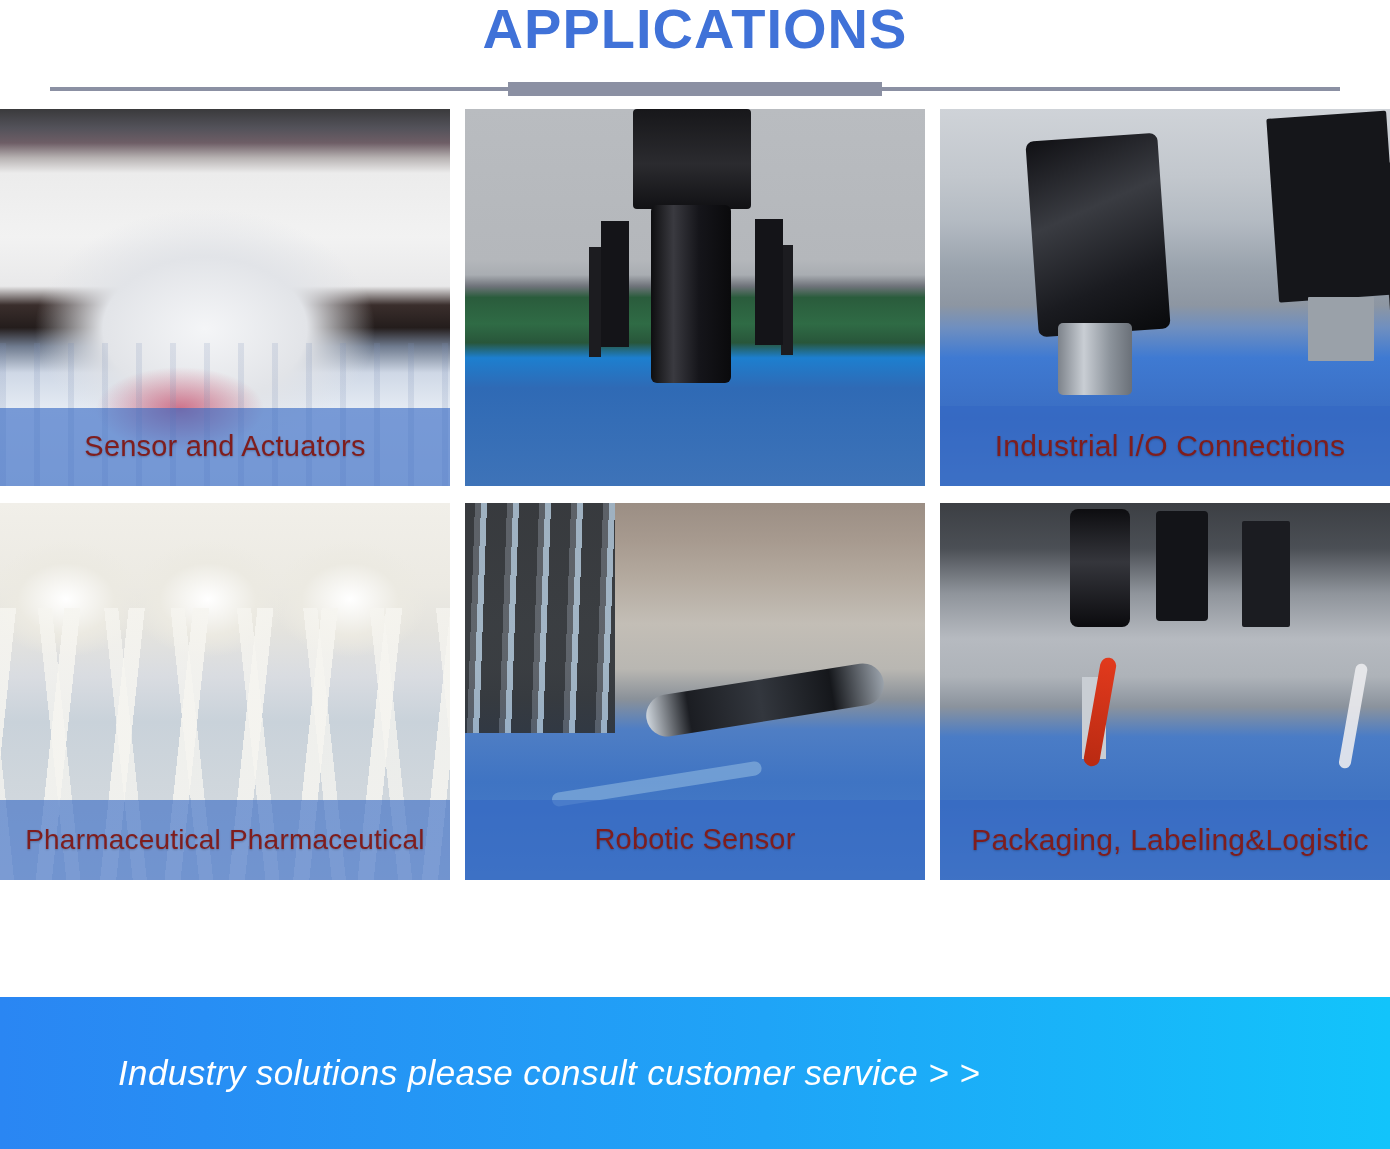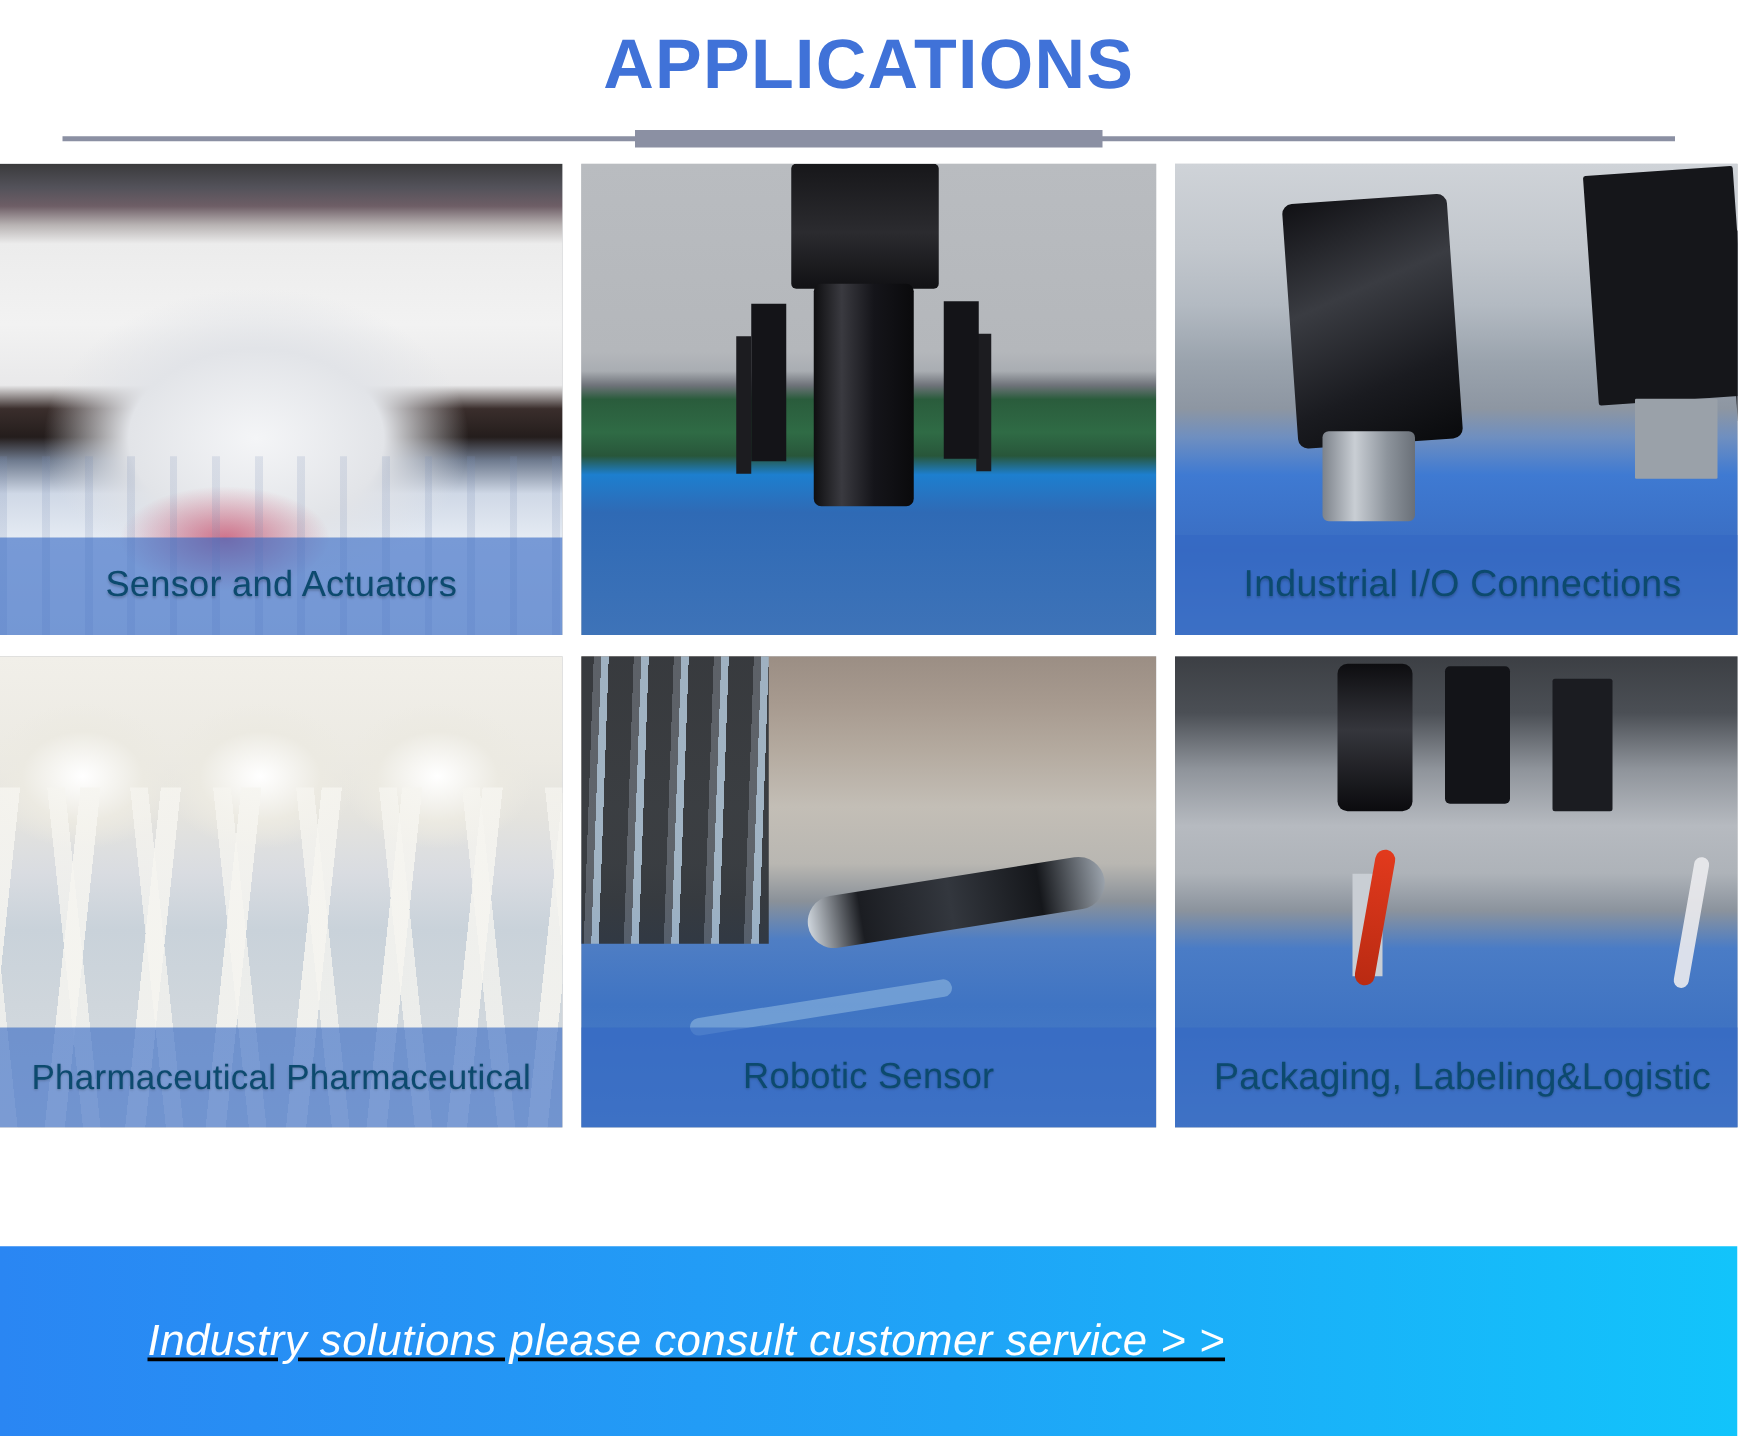--- a/index.html
+++ b/index.html
@@ -9,21 +9,20 @@
     height: 1149px;
     background: #ffffff;
     font-family: "Liberation Sans", sans-serif;
     overflow: hidden;
     position: relative;
   }
 
   
   .header {
     width: 100%;
-    padding-top: 22px;
     text-align: center;
   }
   .page-title {
     font-size: 56px;
     font-weight: bold;
     letter-spacing: 1px;
     color: #4072d8;
     line-height: 1.05;
     font-family: "Liberation Sans", sans-serif;
   }
@@ -80,42 +79,41 @@
     height: 78px;
     background: rgba(52, 103, 196, 0.62);
     display: flex;
     align-items: center;
   }
   .card-overlay.tall { height: 80px; }
 
   .card-caption {
     width: 100%;
     text-align: center;
-    color: #0c4a6e;
+    color: #7f1d1d;
     font-size: 29px;
     font-weight: normal;
     letter-spacing: 0.2px;
     white-space: nowrap;
     font-family: "Liberation Sans", sans-serif;
     text-shadow: 0 1px 2px rgba(0,0,0,0.22);
   }
   .card-caption.fit { font-size: 28px; }
   .card-caption.wide { font-size: 30px; }
 
   
   .cta-banner {
     position: absolute;
     left: 0;
     bottom: 0;
     width: 1390px;
     height: 152px;
     background: linear-gradient(90deg, #2a86f3 0%, #1fa4f7 55%, #12c4fb 100%);
     display: flex;
     align-items: center;
-    text-decoration: underline;
   }
   .cta-text {
     margin-left: 118px;
     color: #ffffff;
     font-size: 35px;
     font-style: italic;
     letter-spacing: 0.4px;
     white-space: nowrap;
     font-family: "Liberation Sans", sans-serif;
   }

